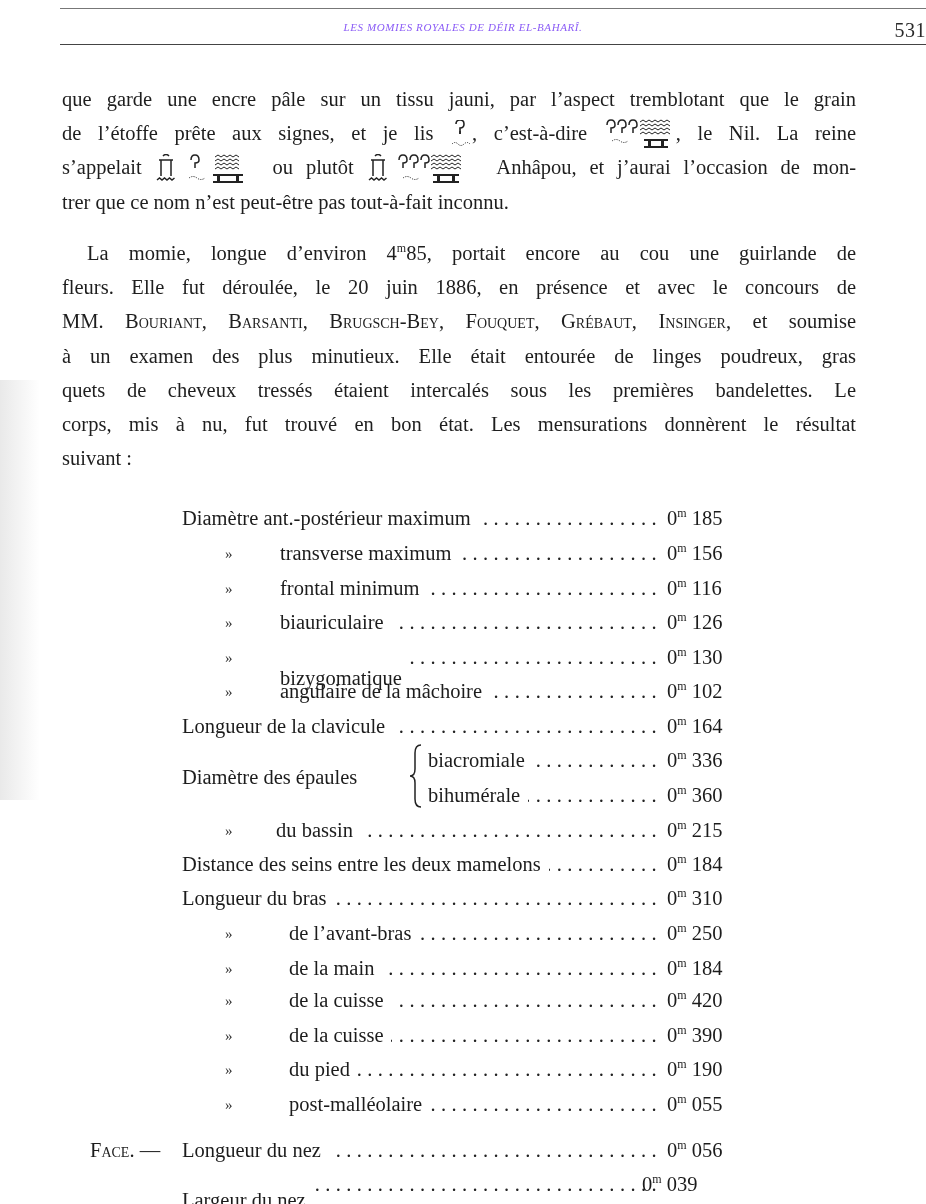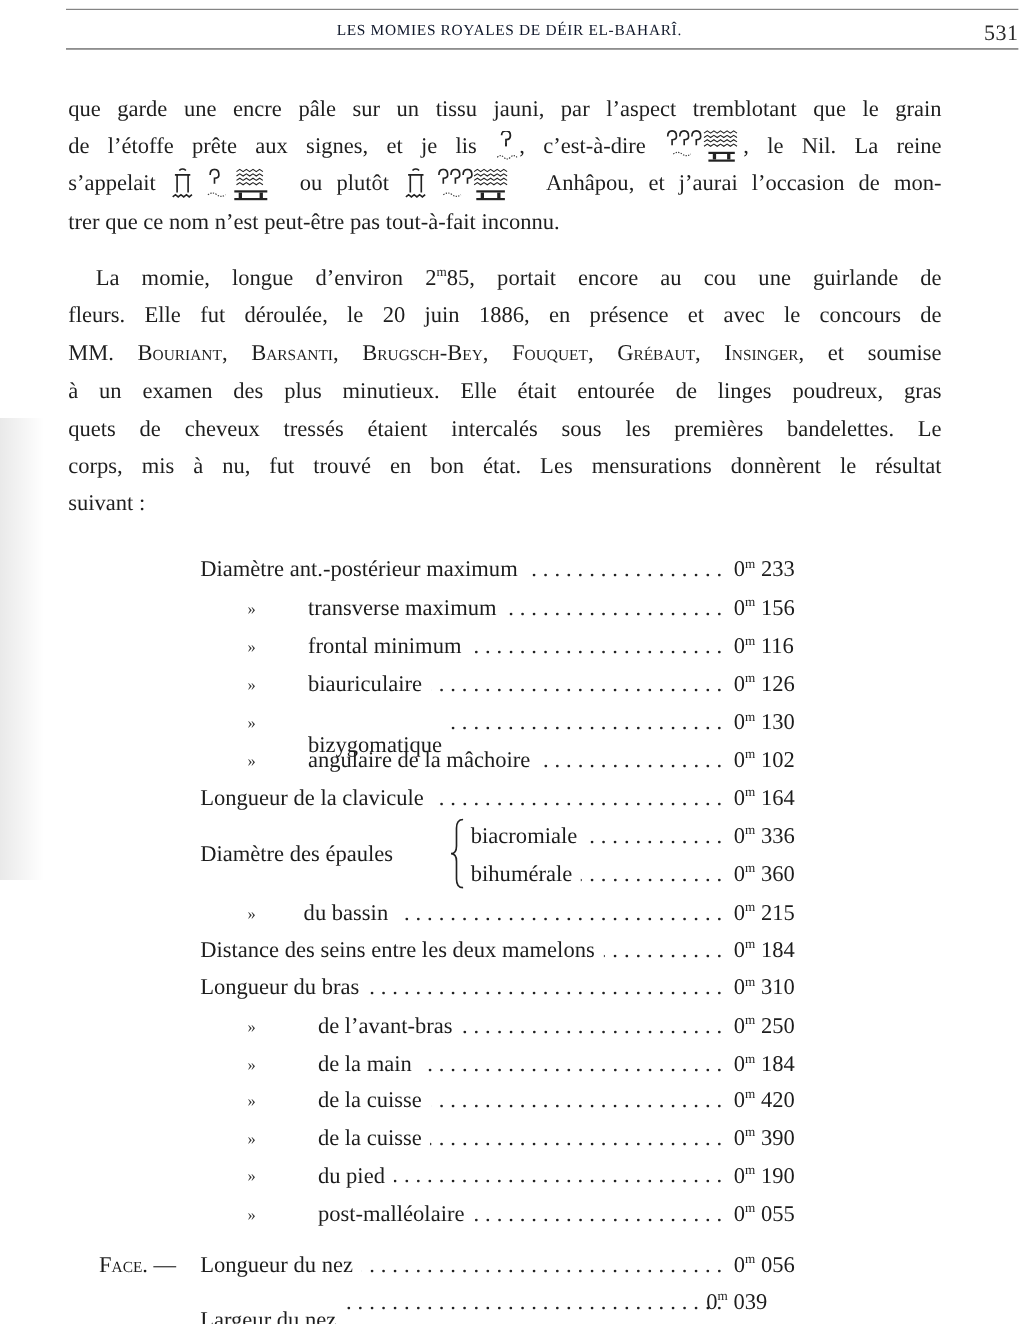--- a/index.html
+++ b/index.html
@@ -33,23 +33,24 @@
     left: 60px; top: 14px;
     width: 866px;
     height: 30px;
     border-bottom: 1.5px solid #444;
   }
   .running-title {
     position: absolute;
     left: 0; right: 60px;
     top: 7px;
     text-align: center;
-    font-size: 14px;
+    font-size: 11px;
     letter-spacing: 0.6px;
-    color: #0f172a;
+    color: #8b5cf6;
+    font-style: italic;
   }
   .page-number {
     position: absolute;
     right: 0; top: 5px;
     font-size: 20px;
     letter-spacing: 0.5px;
     color: #2a2a2a;
   }
   .top-rule {
     position: absolute;
@@ -203,34 +204,34 @@
             </g>
             <rect x="66" y="20" width="26" height="2" fill="#222"></rect>
             <rect x="70" y="22" width="3" height="5" fill="#222"></rect>
             <rect x="85" y="22" width="3" height="5" fill="#222"></rect>
             <rect x="66" y="27" width="26" height="2" fill="#222"></rect>
           </svg></span> <span>Anhâpou, et j’aurai l’occasion de mon-</span></span>
     <span class="line last"><span>trer que ce nom n’est peut-être pas tout-à-fait inconnu.</span></span>
   </div>
 
   <div class="body-text para2">
-    <span class="line indent"><span>La momie, longue d’environ 2</span><sup class="m">m</sup><span>85, portait encore au cou une guirlande de</span></span>
+    <span class="line indent"><span>La momie, longue d’environ 4</span><sup class="m">m</sup><span>85, portait encore au cou une guirlande de</span></span>
     <span class="line"><span>fleurs. Elle fut déroulée, le 20 juin 1886, en présence et avec le concours de</span></span>
     <span class="line"><span>MM.</span> <span class="sc">Bouriant</span>, <span class="sc">Barsanti</span>, <span class="sc">Brugsch-Bey</span>, <span class="sc">Fouquet</span>, <span class="sc">Grébaut</span>, <span class="sc">Insinger</span><span>, et soumise</span></span>
     <span class="line"><span>à un examen des plus minutieux. Elle était entourée de linges poudreux, gras</span></span>
     <span class="line"><span>quets de cheveux tressés étaient intercalés sous les premières bandelettes. Le</span></span>
     <span class="line"><span>corps, mis à nu, fut trouvé en bon état. Les mensurations donnèrent le résultat</span></span>
     <span class="line last"><span>suivant :</span></span>
   </div>
 
   <div class="measures" id="measures">
       <div class="mrow" style="top: 503px; left: 0px; width: 926px;">
         <span class="label" style="position: absolute; left: 182px; top: 0px;">Diamètre ant.-postérieur maximum</span>
         <span class="leader" style="direction: rtl; left: 478.625px; width: 183.375px;">................................................................................</span>
-        <span class="value" style="left: 667px;"><span>0</span><sup class="m">m</sup><span> 233</span></span>
+        <span class="value" style="left: 667px;"><span>0</span><sup class="m">m</sup><span> 185</span></span>
       </div>
       <div class="mrow" style="top: 538px; left: 0px; width: 926px;">
         <span class="ditto" style="left: 225px; top: 1px;">»</span>
         <span class="label" style="position: absolute; left: 280px; top: 0px;">transverse maximum</span>
         <span class="leader" style="direction: rtl; left: 459.359px; width: 202.641px;">................................................................................</span>
         <span class="value" style="left: 667px;"><span>0</span><sup class="m">m</sup><span> 156</span></span>
       </div>
       <div class="mrow" style="top: 573px; left: 0px; width: 926px;">
         <span class="ditto" style="left: 225px; top: 1px;">»</span>
         <span class="label" style="position: absolute; left: 280px; top: 0px;">frontal minimum</span>

